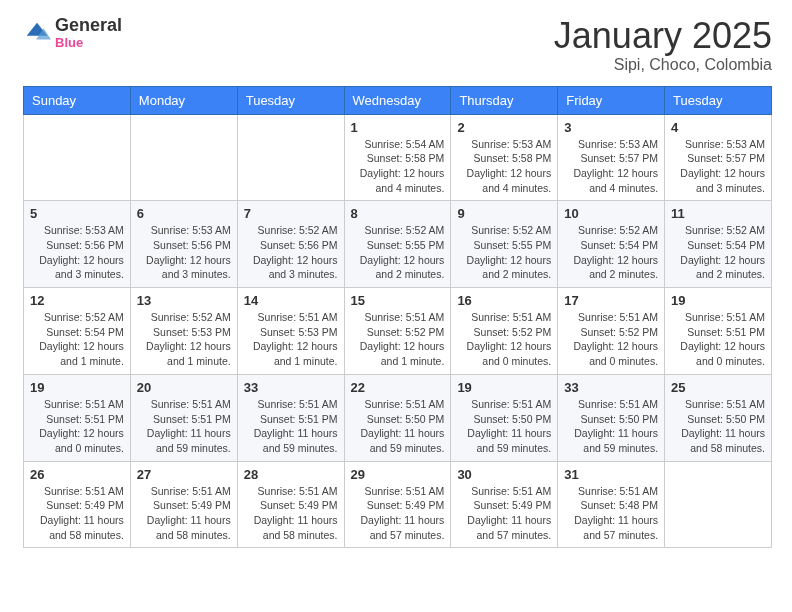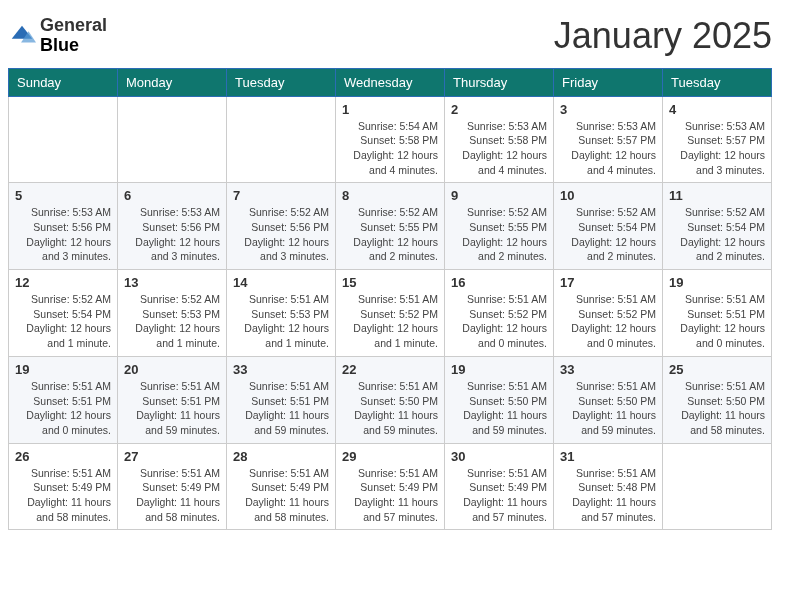--- a/index.html
+++ b/index.html
@@ -4,21 +4,21 @@
   <style>
     * { box-sizing: border-box; margin: 0; padding: 0; }
     body {
       font-family: Arial, sans-serif;
       background: #fff;
       width: 792px;
       min-height: 612px;
     }
     .container {
       width: 792px;
-      padding: 16px 20px 16px 8px;
+      padding: 16px 20px 16px 23px;
     }
     .header {
       display: flex;
       justify-content: space-between;
       align-items: flex-start;
       margin-bottom: 12px;
     }
     .logo {
       display: flex;
       align-items: center;
@@ -28,23 +28,23 @@
       display: flex;
       flex-direction: column;
       line-height: 1.1;
     }
     .logo-general {
       font-size: 18px;
       font-weight: bold;
       color: #333;
     }
     .logo-blue {
-      font-size: 18px;
+      font-size: 13px;
       font-weight: bold;
-      color: #000000;
+      color: #ec4899;
     }
     .logo-icon {
       width: 28px;
       height: 28px;
     }
     .title-block {
       text-align: right;
     }
     .calendar-title {
       font-size: 36px;
@@ -55,21 +55,21 @@
     .calendar-subtitle {
       font-size: 16px;
       color: #555;
     }
     .calendar {
       width: 100%;
       border-collapse: collapse;
       border: 1px solid #ccc;
     }
     .calendar th {
-      background-color: #0f766e;
+      background-color: #3b82f6;
       color: #fff;
       text-align: left;
       padding: 6px 8px;
       font-size: 13px;
       font-weight: normal;
       border: 1px solid #2a6cb5;
     }
     .calendar td {
       vertical-align: top;
       border: 1px solid #ccc;
@@ -108,20 +108,21 @@
         <polygon points="15,4 26,18 4,18" fill="#2a6cb5"></polygon>
         <polygon points="22,10 30,22 14,22" fill="#5599d4" opacity="0.7"></polygon>
       </svg>
       <div class="logo-text">
         <span class="logo-general">General</span>
         <span class="logo-blue">Blue</span>
       </div>
     </div>
     <div class="title-block">
       <div class="calendar-title">January 2025</div>
+      <div class="calendar-subtitle">Sipi, Choco, Colombia</div>
     </div>
   </div>
 
   <table class="calendar">
     <thead>
       <tr>
       <th>Sunday</th>
           <th>Monday</th>
           <th>Tuesday</th>
           <th>Wednesday</th>

